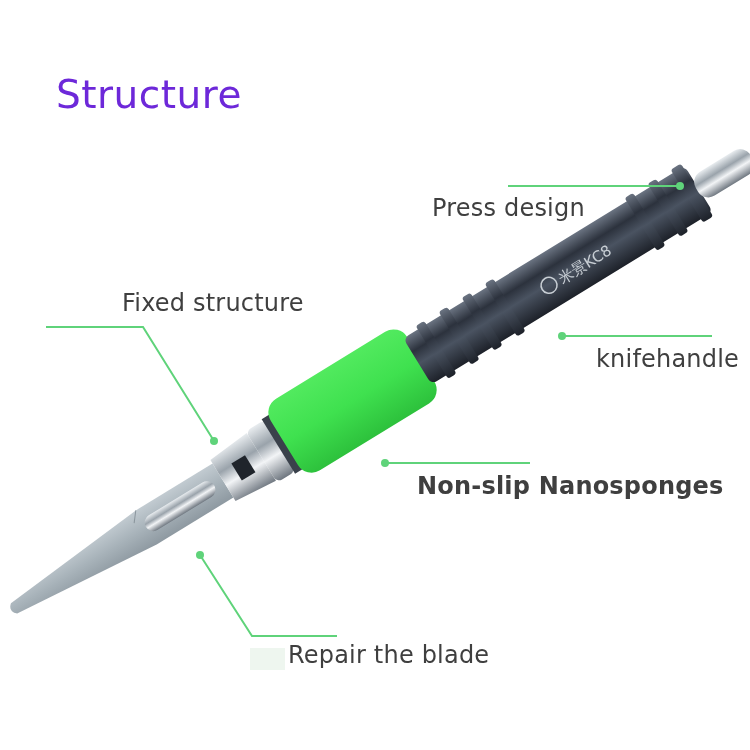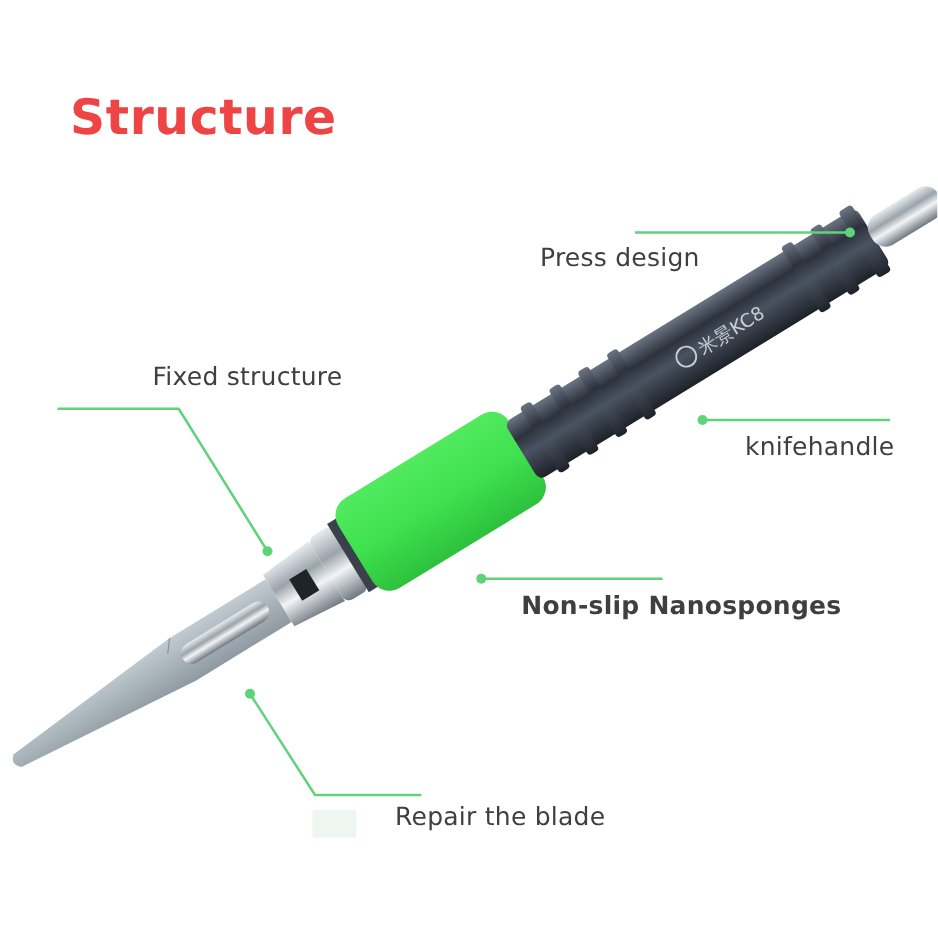--- a/index.html
+++ b/index.html
@@ -1,23 +1,23 @@
 <!DOCTYPE html>
 <html><head>
 <meta charset="utf-8">
 <style>
   html, body { margin: 0; padding: 0; background: #ffffff; }
   body { width: 750px; height: 750px; position: relative; overflow: hidden; font-family: "DejaVu Sans", "Liberation Sans", sans-serif; }
-  .title { position: absolute; left: 56px; top: 72px; font-size: 39px; font-weight: bold; color: #ef4444; letter-spacing: 0.5px; margin: 0; }
-  .label { position: absolute; font-size: 20px; color: #3f3f3f; white-space: nowrap; letter-spacing: 0.2px; }
+  .title { position: absolute; left: 56px; top: 72px; font-size: 39px; font-weight: normal; color: #6d28d9; letter-spacing: 0.5px; margin: 0; }
+  .label { position: absolute; font-size: 24px; color: #3f3f3f; white-space: nowrap; letter-spacing: 0.2px; }
   #lbl-press { left: 432px; top: 194px; }
   #lbl-fixed { left: 78px; top: 289px; margin-left: 44px; }
   #lbl-knife { left: 596px; top: 345px; }
   #lbl-nano  { left: 417px; top: 472px; font-weight: bold; }
-  #lbl-blade { left: 288px; top: 641px; margin-left: 28px; }
+  #lbl-blade { left: 288px; top: 641px; }
   svg.art { position: absolute; left: 0; top: 0; }
   .ghost { position: absolute; left: 250px; top: 648px; width: 35px; height: 22px; background: #eef6ef; }
 </style>
 </head>
 <body>
 
 <h1 class="title">Structure</h1>
 
 <svg class="art" width="750" height="750" viewBox="0 0 750 750">
   <defs>

